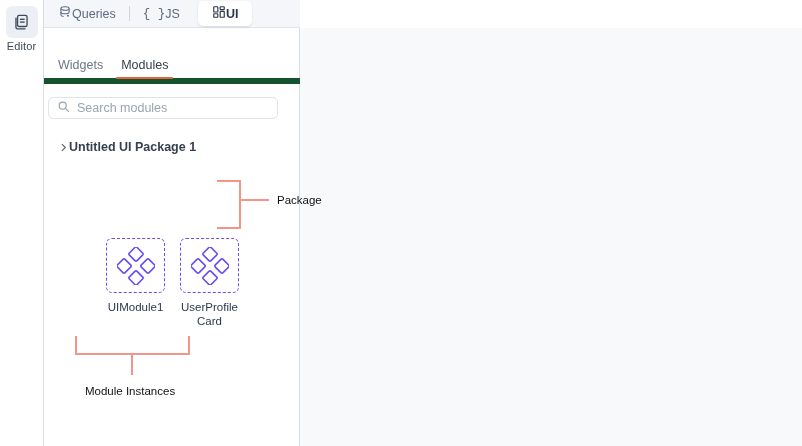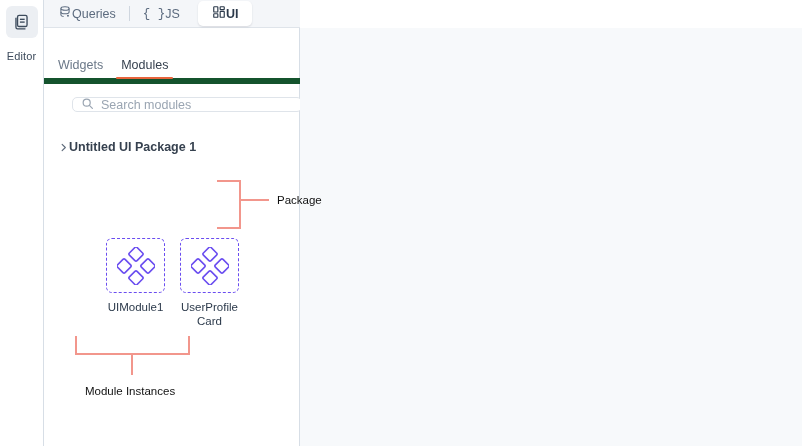--- a/index.html
+++ b/index.html
@@ -15,21 +15,21 @@
   .rail {
     position: absolute; left: 0; top: 0; width: 44px; height: 446px;
     background: #ffffff; border-right: 1px solid #d7dee6;
     display: flex; flex-direction: column; align-items: center; padding-top: 6px;
   }
   .rail-btn { display: flex; flex-direction: column; align-items: center; width: 40px; cursor: pointer; }
   .rail-iconbox {
     width: 32px; height: 32px; border-radius: 6px; background: #eceff3;
     display: flex; align-items: center; justify-content: center;
   }
-  .rail-label { font-size: 11px; color: #3d4b5c; margin-top: 12px; letter-spacing: .1px; }
+  .rail-label { font-size: 11px; color: #3d4b5c; margin-top: 2px; letter-spacing: .1px; }
 
   
   .panel {
     position: absolute; left: 44px; top: 0; width: 256px; height: 446px;
     background: #ffffff; border-right: 1px solid #d7dee6;
   }
   .tabbar {
     position: absolute; left: 0; top: 0; width: 256px; height: 28px;
     background: #f4f6f9; border-bottom: 1px solid #dfe4ea;
     display: flex; align-items: center; padding: 0 4px; gap: 0px;
@@ -58,21 +58,21 @@
   }
   .subtab {
     font-size: 12.5px; color: #6b7888; padding: 0 9px 6px 9px; cursor: pointer; position: relative;
   }
   .subtab.active { color: #36414f; }
   .subtab.active::after {
     content: ""; position: absolute; left: 4px; right: 4px; bottom: -1px; height: 2.5px;
     background: #e8643c; border-radius: 1px;
   }
 
-  .searchwrap { position: absolute; left: 28px; top: 97px; width: 230px; height: 15px; }
+  .searchwrap { position: absolute; left: 4px; top: 97px; width: 230px; height: 22px; }
   .searchbox {
     width: 100%; height: 100%; border: 1px solid #dfe4ea; border-radius: 5px;
     display: flex; align-items: center; padding: 0 8px; gap: 7px; background: #fff; cursor: text;
   }
   .searchbox input {
     border: none; outline: none; flex: 1; font-size: 12.5px; color: #36414f;
     font-family: "Liberation Sans", sans-serif; background: transparent;
   }
   .searchbox input::placeholder { color: #9aa5b2; }
 

